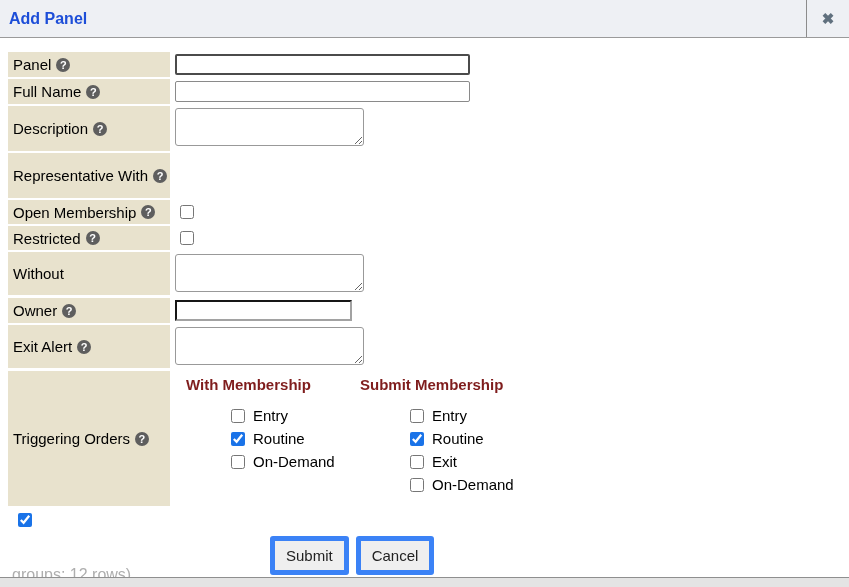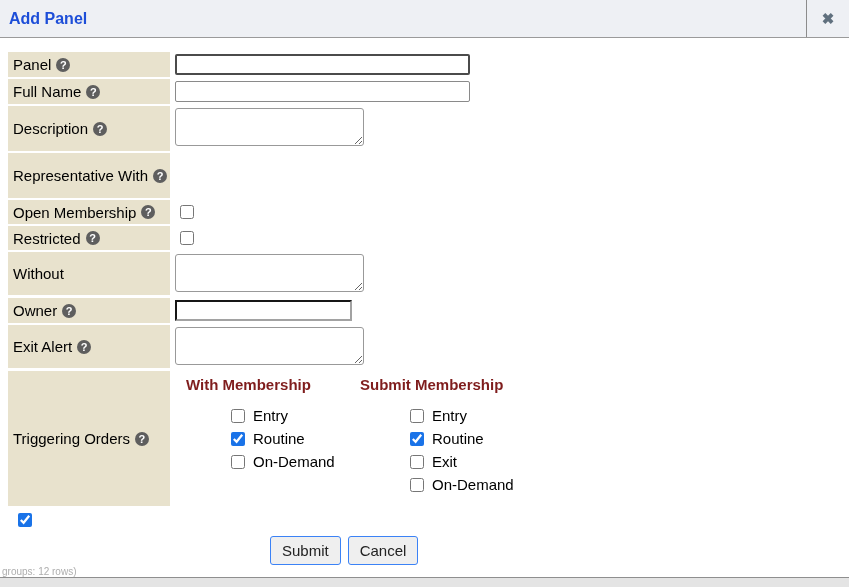--- a/index.html
+++ b/index.html
@@ -67,30 +67,30 @@
   .to-header{position:absolute;font-weight:bold;font-size:15px;color:#7f1d1d;top:5px;white-space:nowrap}
   .to-h1{left:11px}.to-h2{left:185px}
   .to-col{position:absolute;top:33px}
   .to-c1{left:56px}.to-c2{left:235px}
   .opt{display:flex;align-items:center;height:23px;font-size:15px}
   .opt input{width:14px;height:14px;margin:0 8px 0 0;accent-color:var(--accent,#1a73e8);flex:none}
   
   .btn-row{margin:5px 0 0 262px;display:flex;gap:7px}
   .btn{
     font-family:"Liberation Sans",sans-serif;font-size:15px;color:#222;
-    padding:1px 11px;height:29px;border:1px solid #3b82f6;border-radius:3px;
+    padding:1px 11px;height:39px;border:5px solid #3b82f6;border-radius:3px;
     background:#efefef;cursor:pointer;
   }
   
   .bg-footer{
     position:absolute;left:0;right:0;top:577px;height:10px;
     background:#e4e4e4;border-top:1px solid #8f8f8f;
   }
   .bg-text{
-    position:absolute;left:2px;top:566px;font-size:10px;color:#aeaeae;
+    position:absolute;left:12px;top:566px;font-size:16px;color:#aeaeae;
     white-space:nowrap;
   }
 </style>
 </head>
 <body>
 
 <div class="bg-text">groups: 12 rows)</div>
 <div class="bg-footer"></div>
 
 <div class="modal-header">

